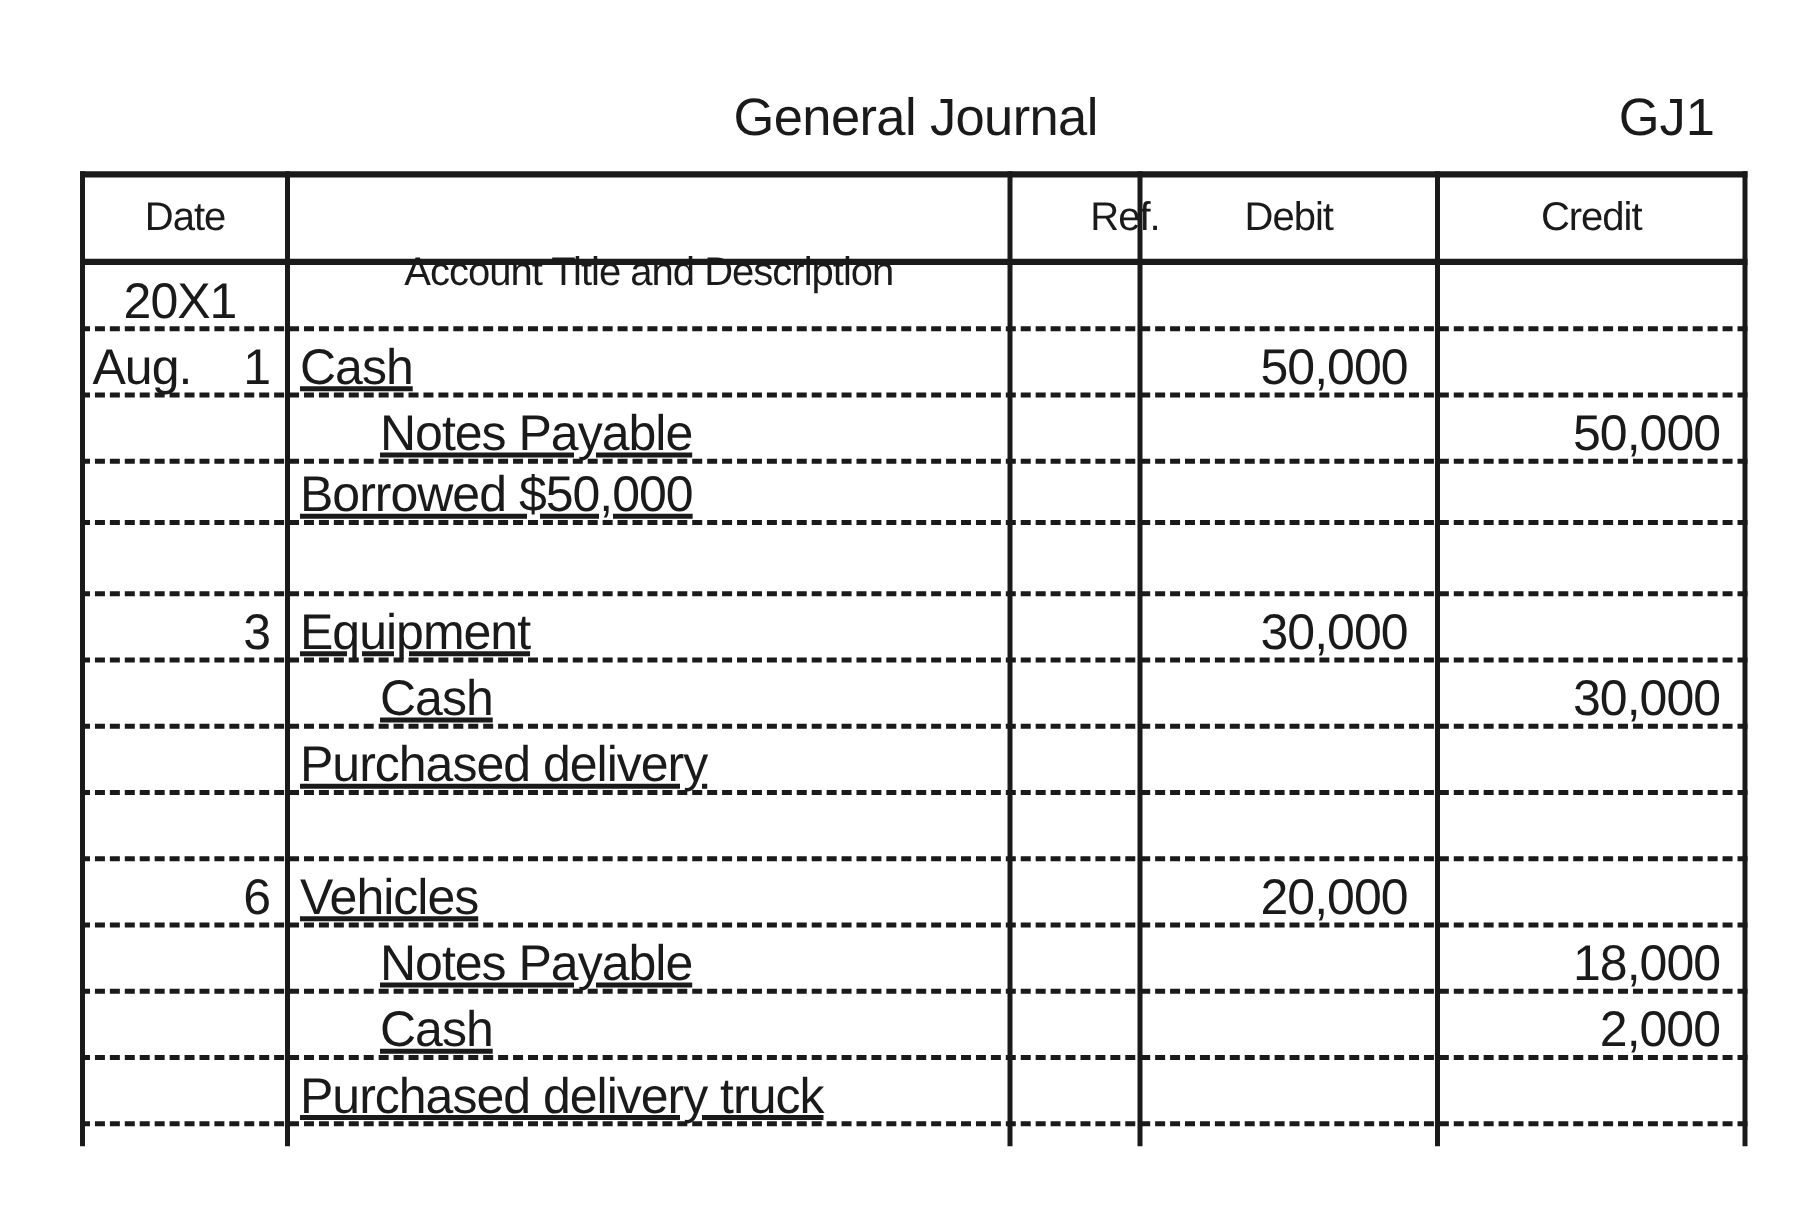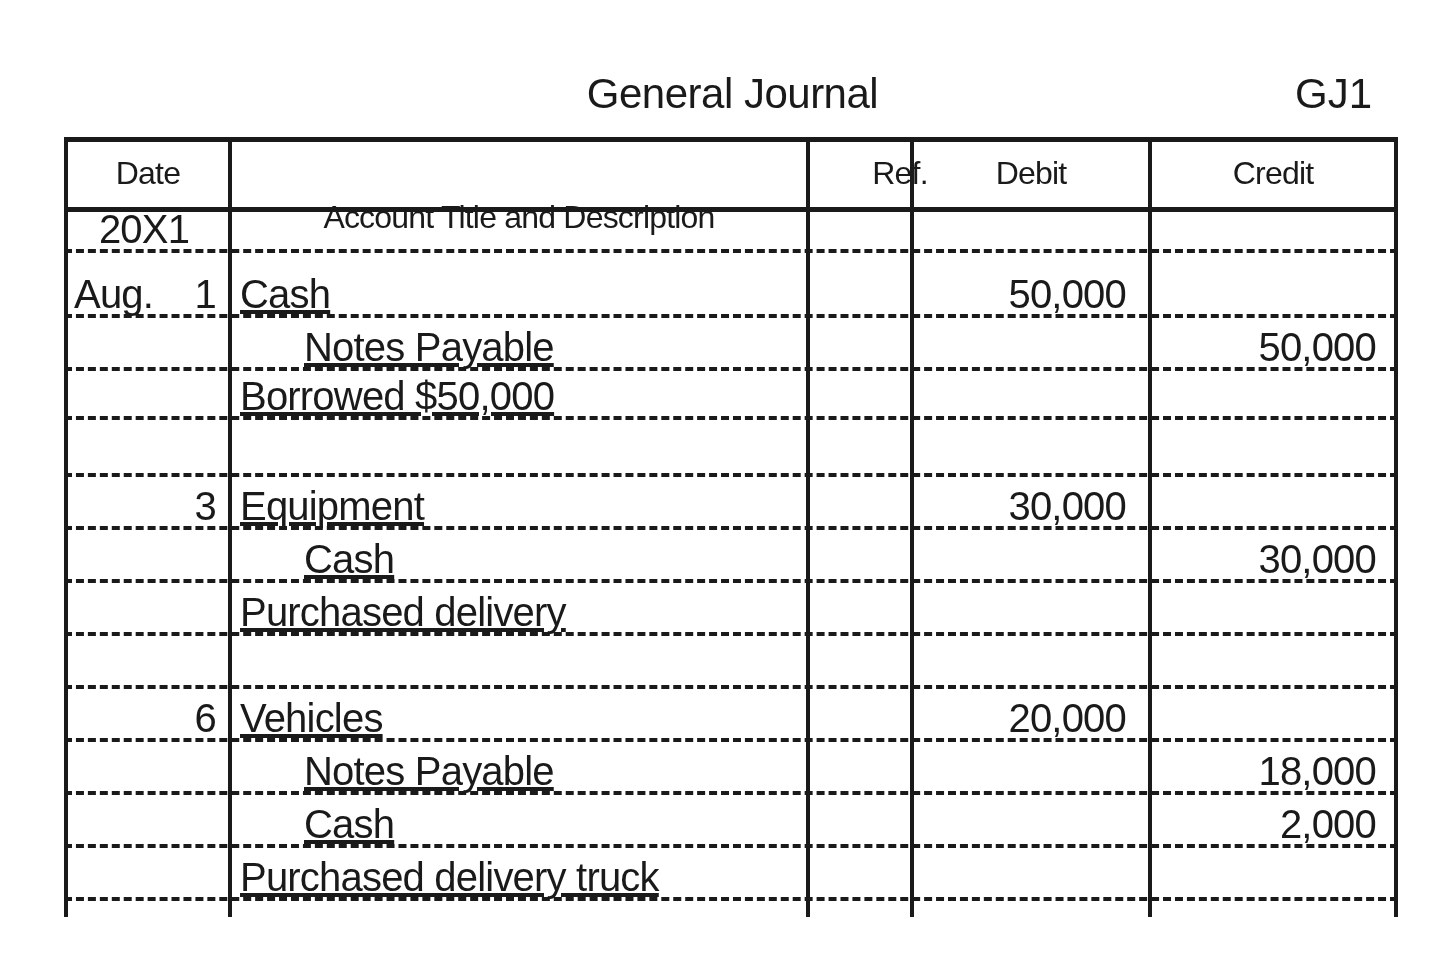--- a/index.html
+++ b/index.html
@@ -108,21 +108,21 @@
   <div class="vline" style="left:1084px;"></div>
   <div class="vline" style="left:1330px;"></div>
 
   <div class="hcell" style="left:4px;width:160px;">Date</div>
   <div class="hcell" style="left:168px;width:574px;margin-top:44px;">Account Title and Description</div>
   <div class="hcell" style="left:786px;width:100px;">Ref.</div>
   <div class="hcell" style="left:1088px;width:242px;">Credit</div>
   <div class="hcell" style="left:850px;width:234px;">Debit</div>
 
   <div id="rows">
-      <div class="row" style="top: 63px; padding-left: 28px;">
+      <div class="row" style="top: 75px; padding-left: 28px;">
         <div class="cell date-year">20X1</div>
         <div class="cell date-month"></div>
         <div class="cell date-day"></div>
         <div class="cell acct"></div>
         <div class="cell debit"></div>
         <div class="cell credit"></div>
         <div class="dash"></div>
       </div>
       <div class="row" style="top: 128px; padding-left: 12px;">
         <div class="cell date-year"></div>

